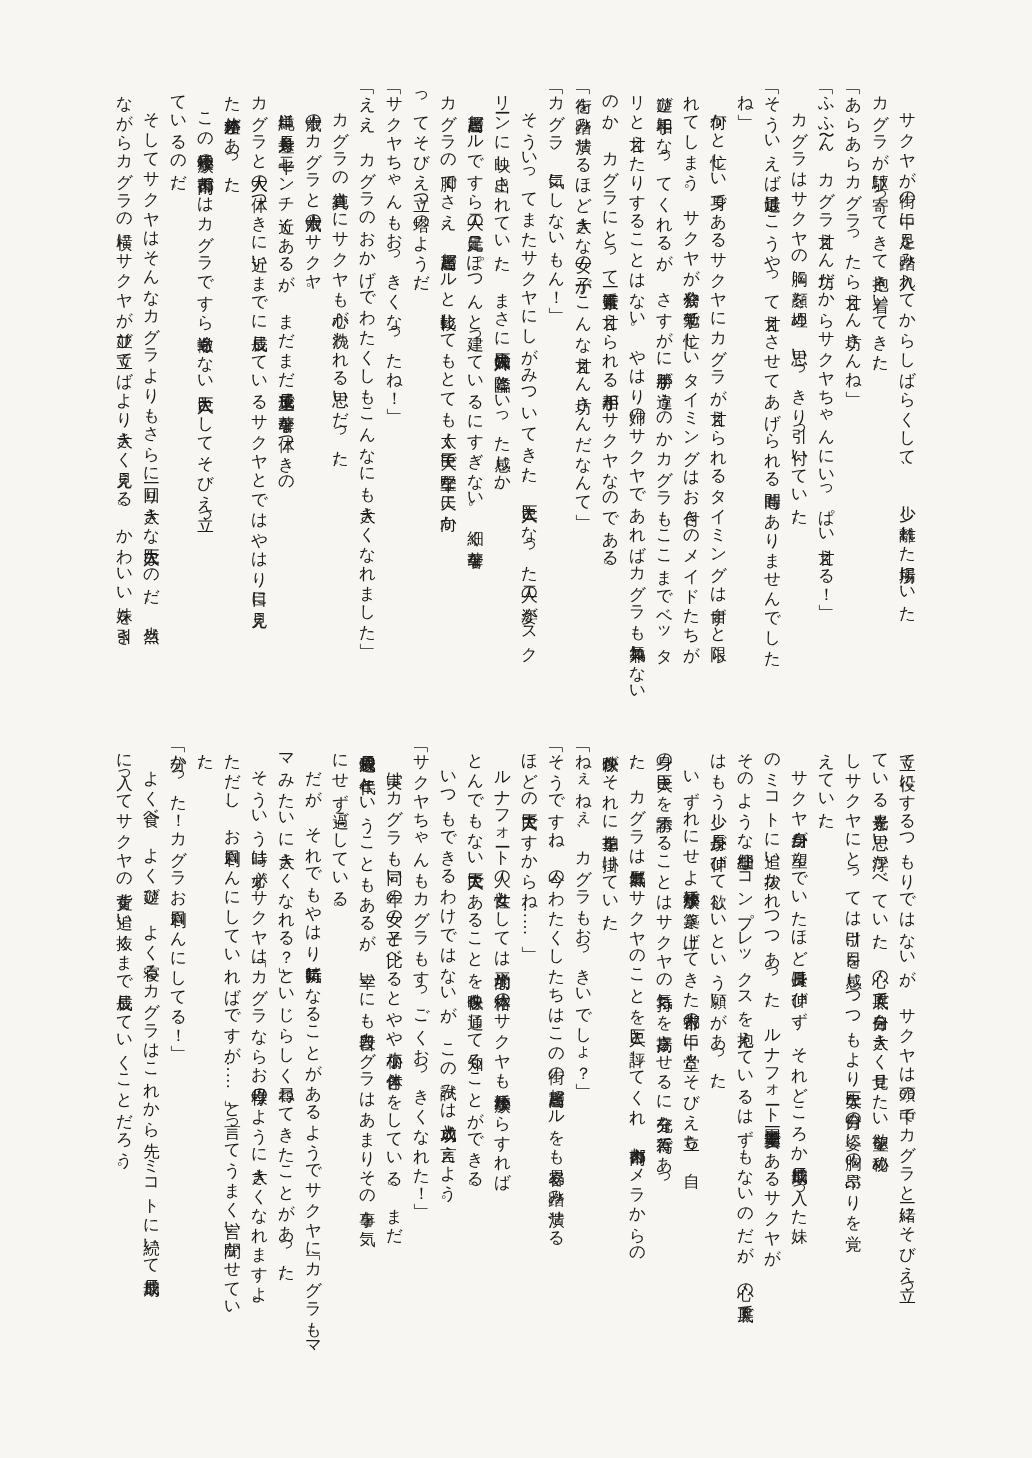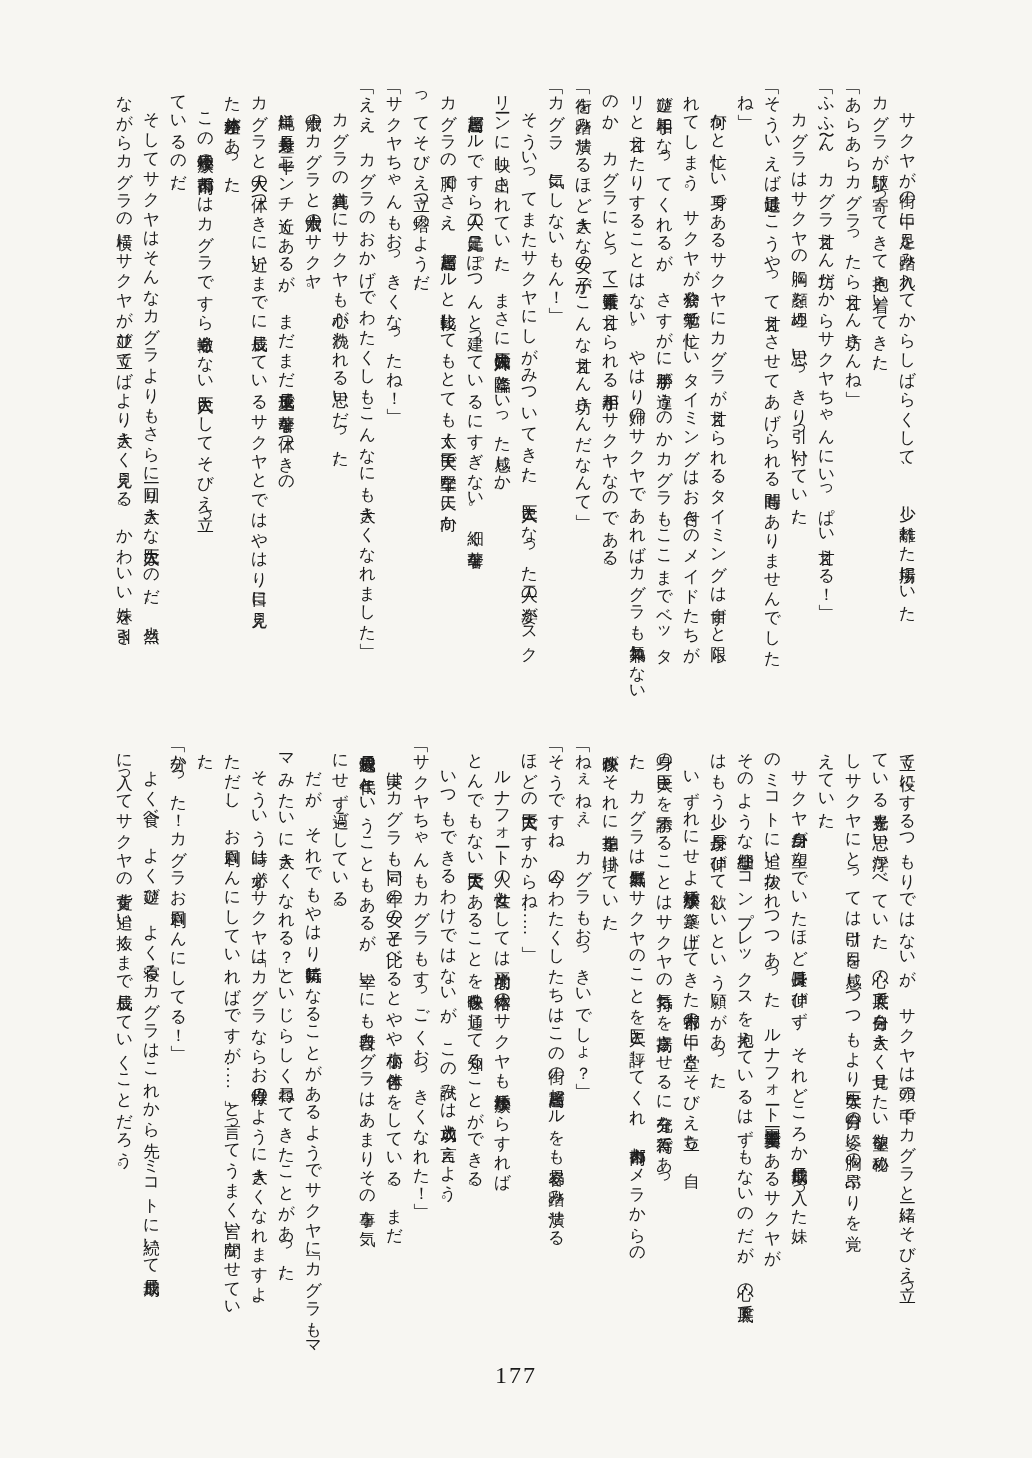--- a/index.html
+++ b/index.html
@@ -108,14 +108,13 @@
       <div class="tline">にせず過ごしている。</div>
       <div class="tline">　だが、それでもやはり時折気になることがあるようでサクヤに「カグラもマ</div>
       <div class="tline">マみたいに大きくなれる？」といじらしく尋ねてきたことがあった。</div>
       <div class="tline">　そういう時は必ずサクヤは「カグラならお母様のように大きくなれますよ。</div>
       <div class="tline">ただし、お利口さんにしていればですが……」と言ってうまく言い聞かせてい</div>
       <div class="tline">た。</div>
       <div class="tline">「分かった！カグラお利口さんにしてる！」</div>
       <div class="tline">　よく食べ、よく遊び、よく寝るカグラはこれから先、ミコトに続いて成長期</div>
       <div class="tline">に入ってサクヤの背丈を追い抜くまで成長していくことだろう。</div>
     </div>
-  <div class="page-number">177</div>
 </div>
 
 </body></html>

